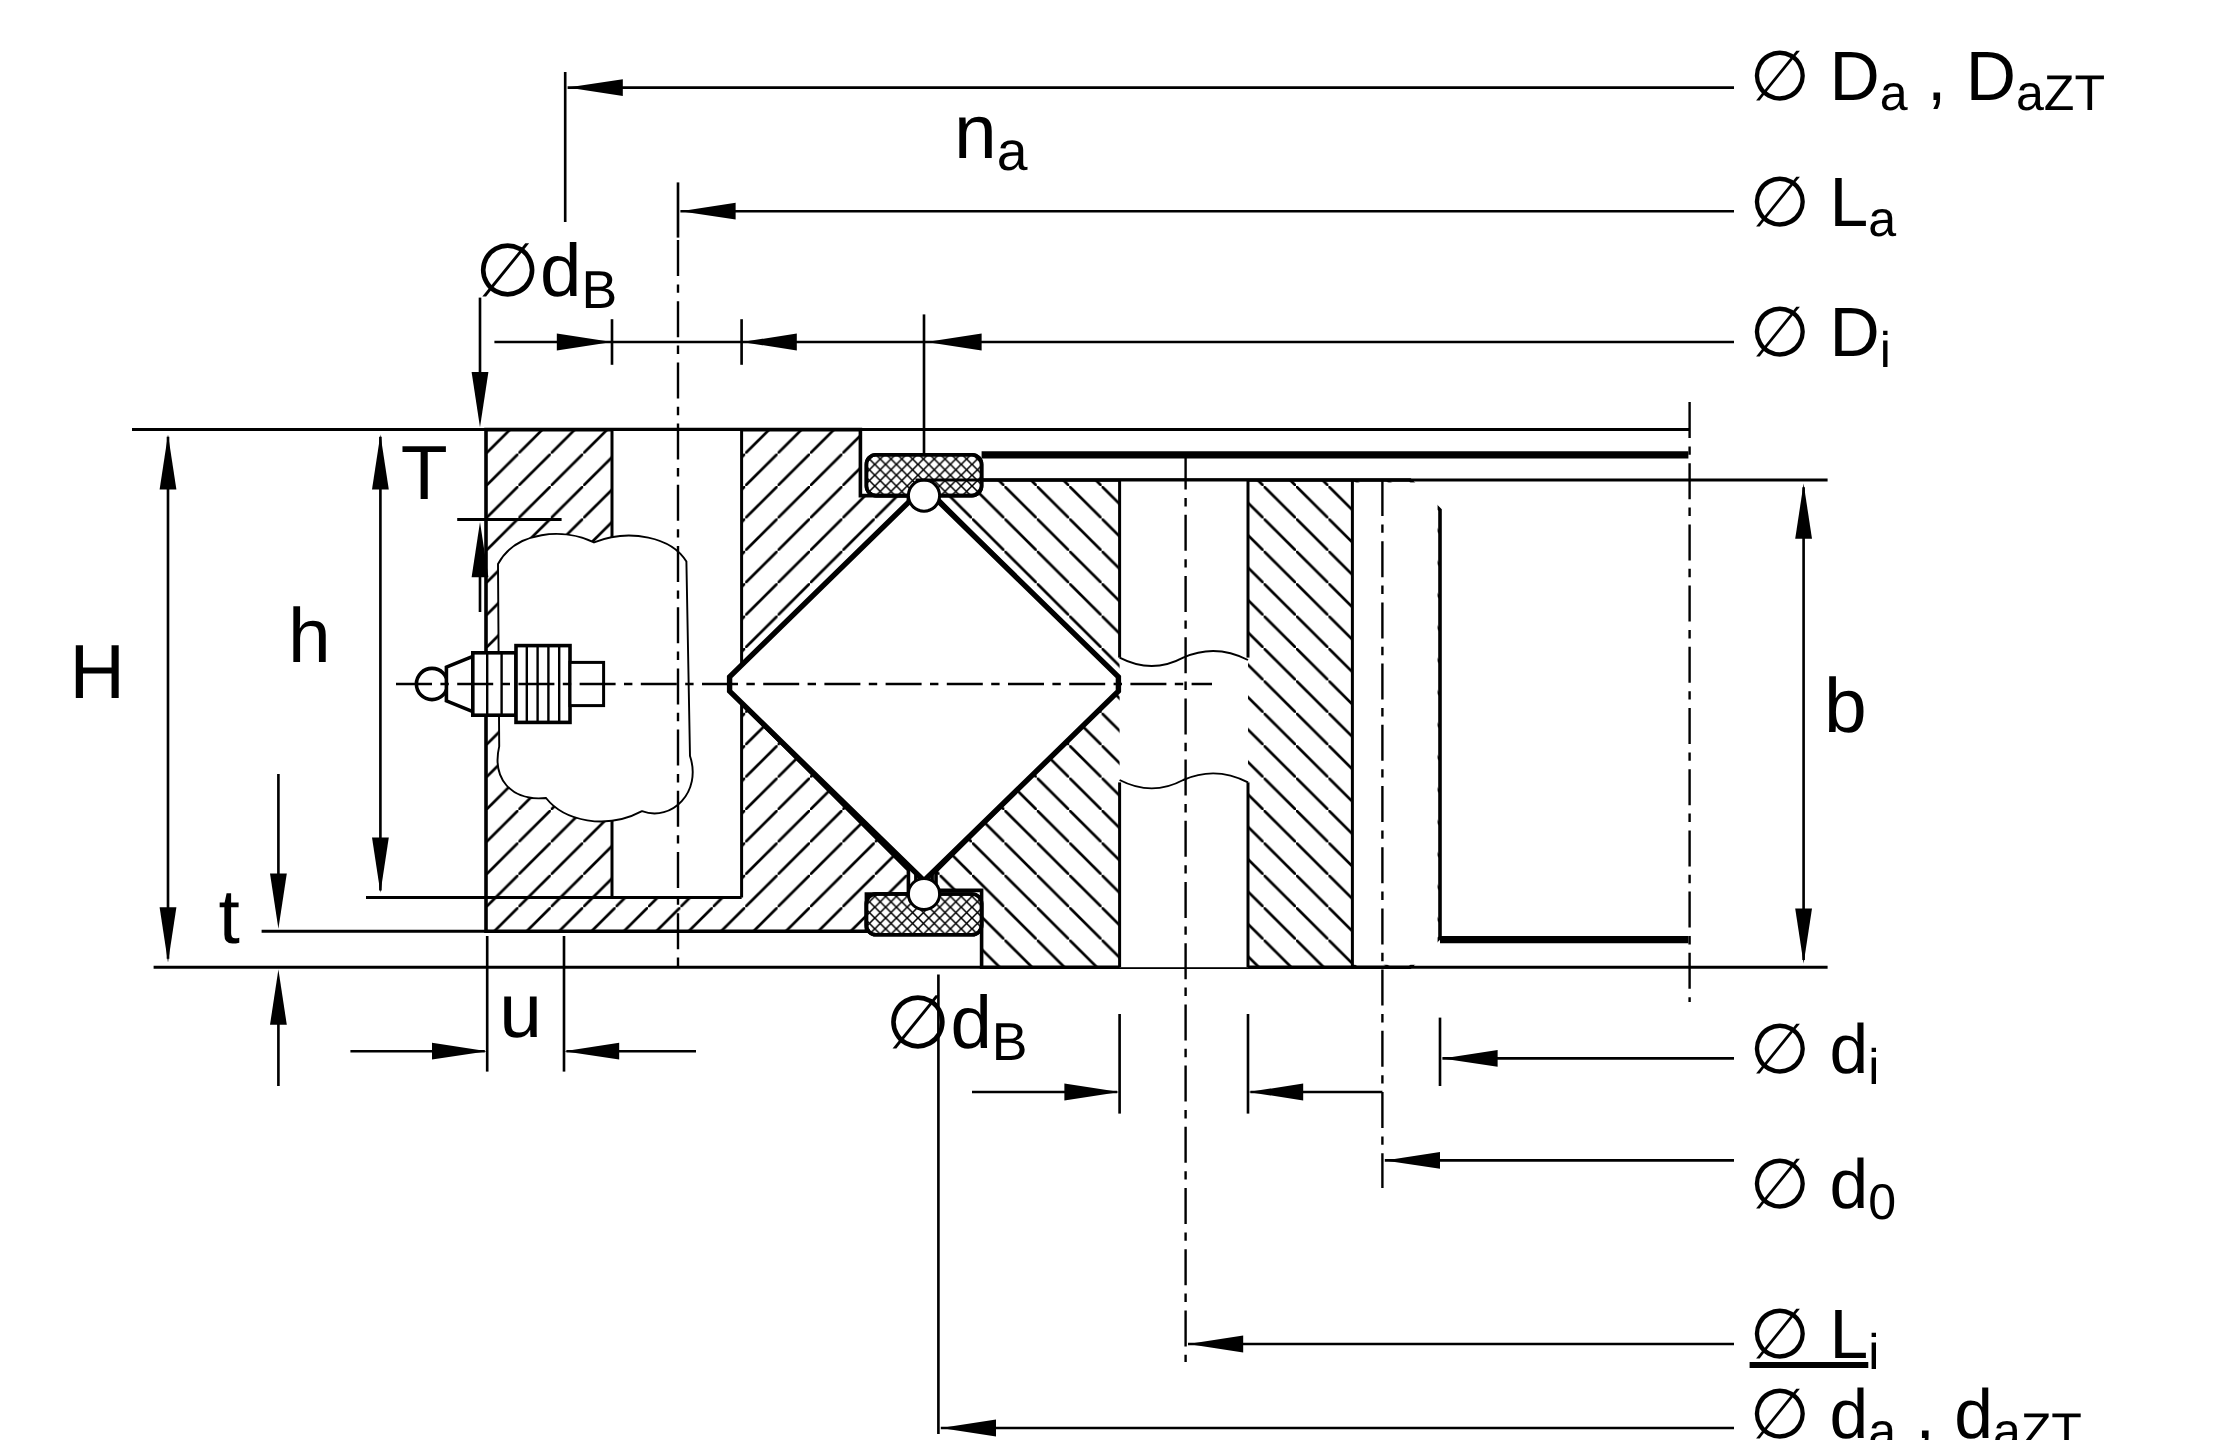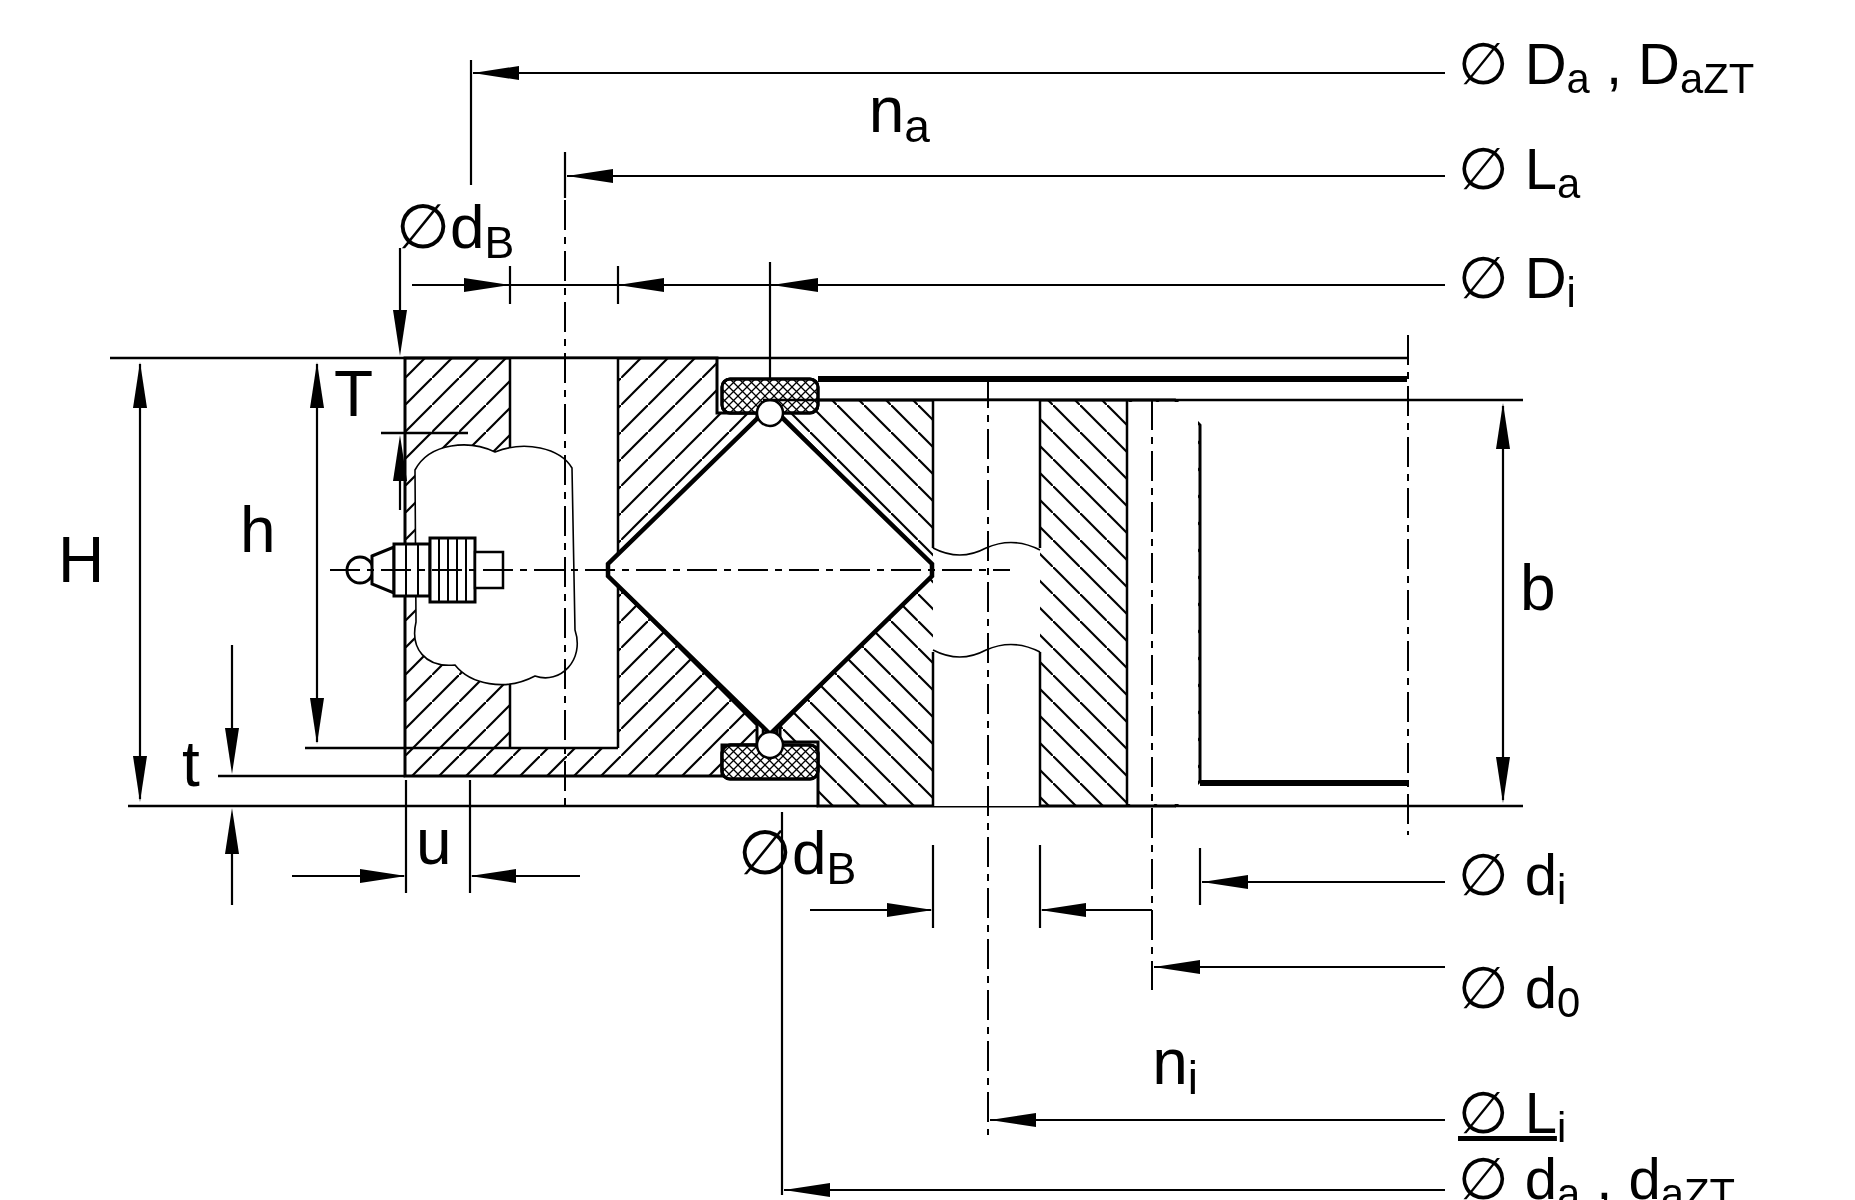--- a/index.html
+++ b/index.html
@@ -1,21 +1,21 @@
 <!DOCTYPE html>
 <html><head>
 <meta charset="utf-8">
 <style>
   html,body{margin:0;padding:0;background:#fff;width:1855px;height:1200px;overflow:hidden;}
   #stage{position:relative;width:1855px;height:1168px;background:#ffffff;font-family:"Liberation Sans",sans-serif;color:#000;}
   svg{position:absolute;left:0;top:0;}
   .lbl{position:absolute;font-size:58px;font-weight:400;white-space:nowrap;line-height:1;color:#000;}
   .lbl sub{font-size:72%;vertical-align:baseline;position:relative;top:0.22em;}
   .big{font-size:64px;}
-  .ctr{text-align:right;}
+  .ctr{text-align:left;}
 </style>
 </head>
 <body>
 
 <div id="stage">
 
 <svg width="1855" height="1200" viewBox="0 0 1855 1200">
   <defs>
     <pattern id="hatchA" width="27" height="27" patternUnits="userSpaceOnUse">
       <path d="M-2,29 L29,-2" stroke="#000" stroke-width="2.2" fill="none"></path>
@@ -208,21 +208,20 @@
 
 <div class="lbl" style="left:1458px;top:35px;"><span>∅ D</span><sub>a</sub><span> , D</span><sub>aZT</sub></div>
 <div class="lbl" style="left:1458px;top:140px;"><span>∅ L</span><sub>a</sub></div>
 <div class="lbl" style="left:1458px;top:249px;"><span>∅ D</span><sub>i</sub></div>
 <div class="lbl" style="left:1458px;top:846px;"><span>∅ d</span><sub>i</sub></div>
 <div class="lbl" style="left:1458px;top:931px;margin-top:28px;"><span>∅ d</span><sub>0</sub></div>
 <div class="lbl" style="left:1458px;top:1084px;text-decoration:underline;"><span>∅ L</span><sub>i</sub></div>
 <div class="lbl" style="left:1458px;top:1150px;"><span>∅ d</span><sub>a</sub><span> , d</span><sub>aZT</sub></div>
 
 <div class="lbl big ctr" style="left:795px;top:78px;width:135px;"><span>n</span><sub>a</sub></div>
-<div class="lbl big ctr" style="left:1058px;top:1030px;width:140px;"><span>n</span><sub>i</sub></div>
 
 <div class="lbl" style="left:396px;top:196px;font-size:62px;"><span>∅d</span><sub>B</sub></div>
 <div class="lbl" style="left:738px;top:822px;font-size:62px;"><span>∅d</span><sub>B</sub></div>
 
 <div class="lbl big" style="left:58px;top:528px;"><span>H</span></div>
 <div class="lbl big" style="left:334px;top:362px;"><span>T</span></div>
 <div class="lbl big" style="left:240px;top:498px;"><span>h</span></div>
 <div class="lbl big" style="left:182px;top:732px;"><span>t</span></div>
 <div class="lbl big" style="left:416px;top:810px;"><span>u</span></div>
 <div class="lbl big" style="left:1520px;top:556px;"><span>b</span></div>

